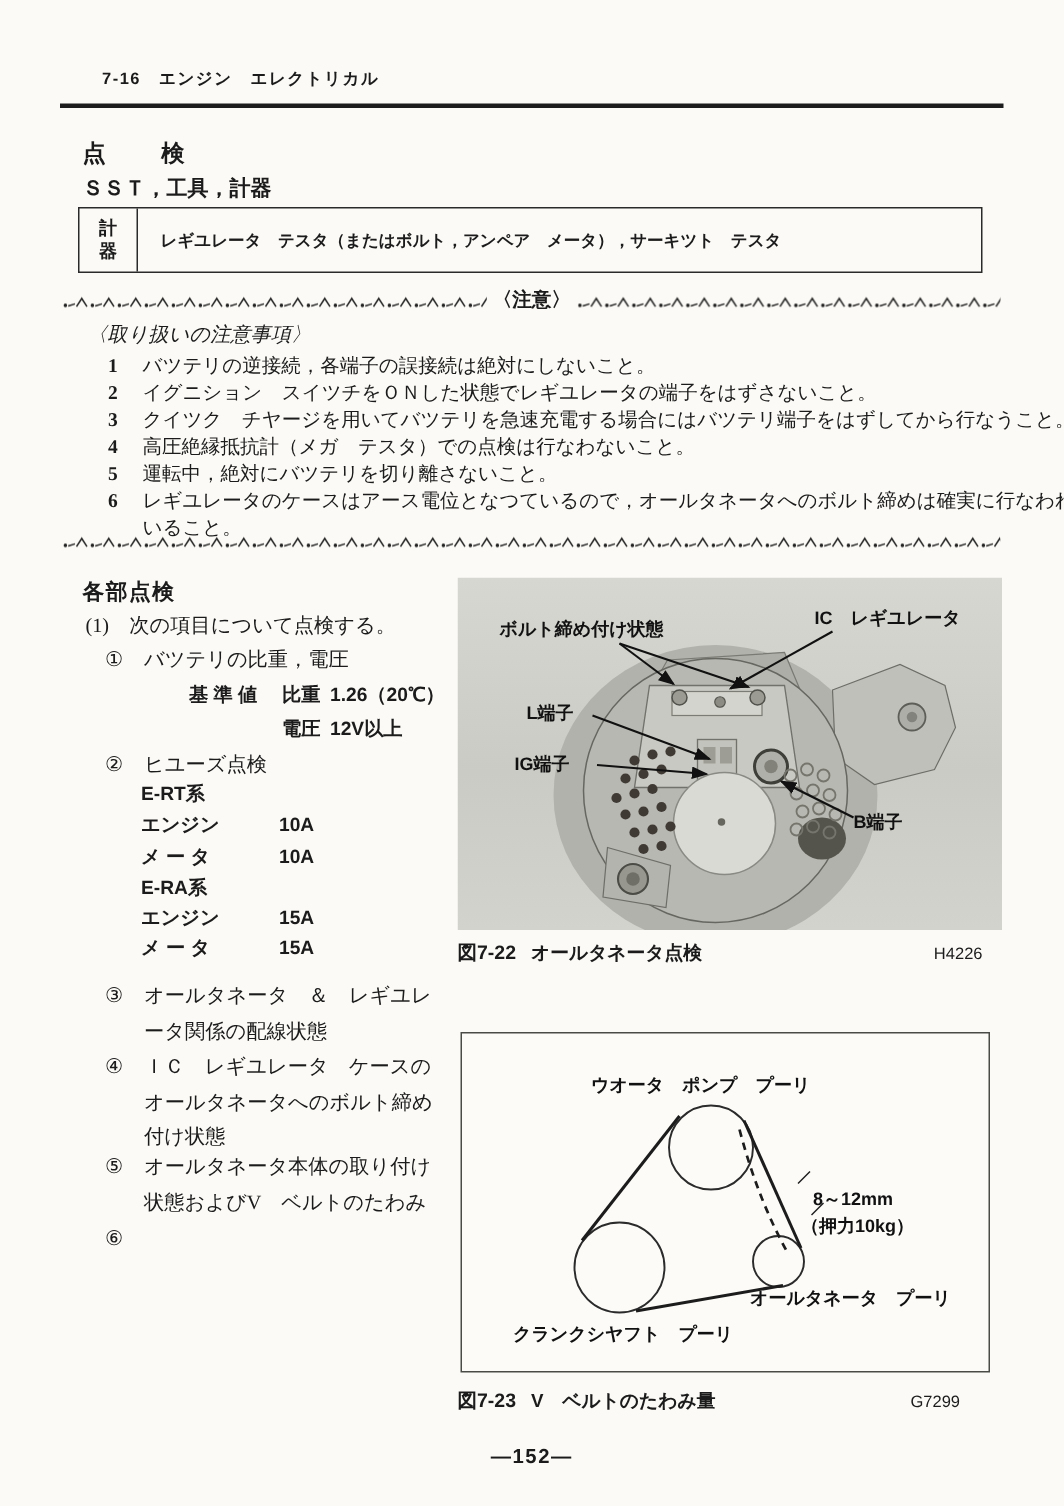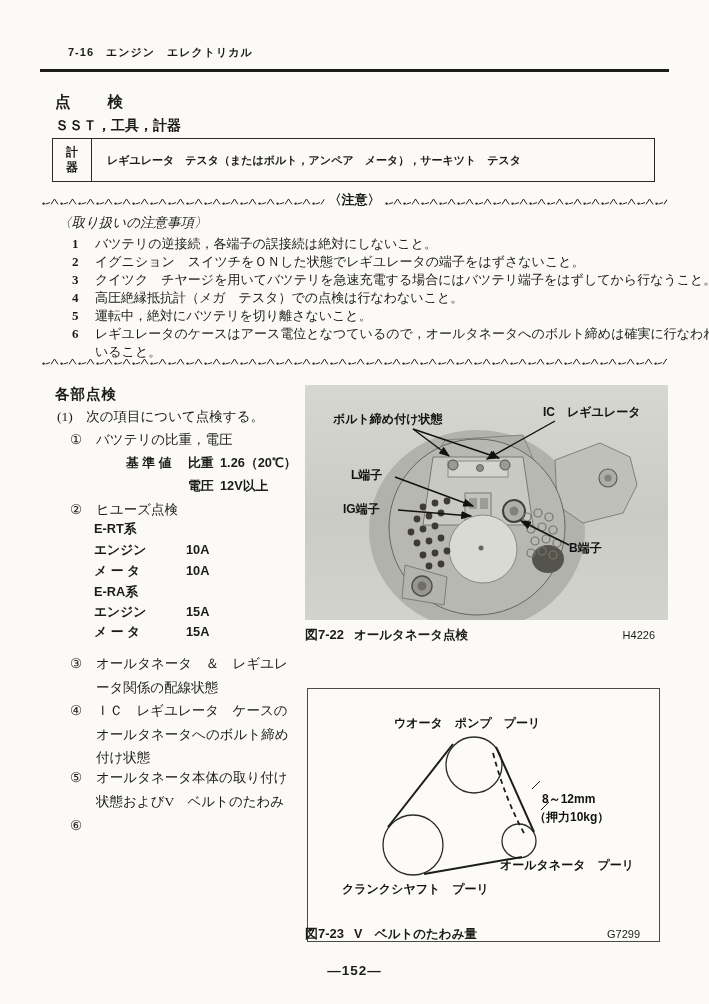--- a/index.html
+++ b/index.html
@@ -46,21 +46,21 @@
   .fuse-row { left:94px; display:flex; font-size:12.8px; }
   .fuse-label { width:92px; flex:none; }
 
   
   .photo { left:305px; top:385px; width:388px; height:235px; }
   .photo svg, .diagram svg { display:block; }
   .fig-label { position:absolute; font-family:"Liberation Sans", sans-serif; font-weight:700; font-size:12px; white-space:nowrap; color:#111; }
   .cap { left:305px; width:363px; display:flex; align-items:baseline; font-size:12.5px;justify-content:flex-end; }
   .cap .cap-no { font-size:13px; margin-right:10px; }
   .cap .cap-code { margin-left:auto; font-size:11px; font-weight:400; }
-  .diagram { left:307px; top:688px; width:353px; height:254px; border:1px solid #4a4a46; background:#fcfbf8; }
+  .diagram { left:307px; top:688px; width:353px; height:227px; border:1px solid #4a4a46; background:#fcfbf8; }
   .pageno { left:0; top:963px; width:709px; text-align:center; font-size:13.5px; letter-spacing:1px; }
 </style>
 </head>
 <body>
 
 <div class="abs hdr sans b">7-16　エンジン　エレクトリカル</div>
 <div class="abs hdr-rule"></div>
 
 <div class="abs sec-title sans b">点　　検</div>
 <div class="abs sst sans b">ＳＳＴ，工具，計器</div>

